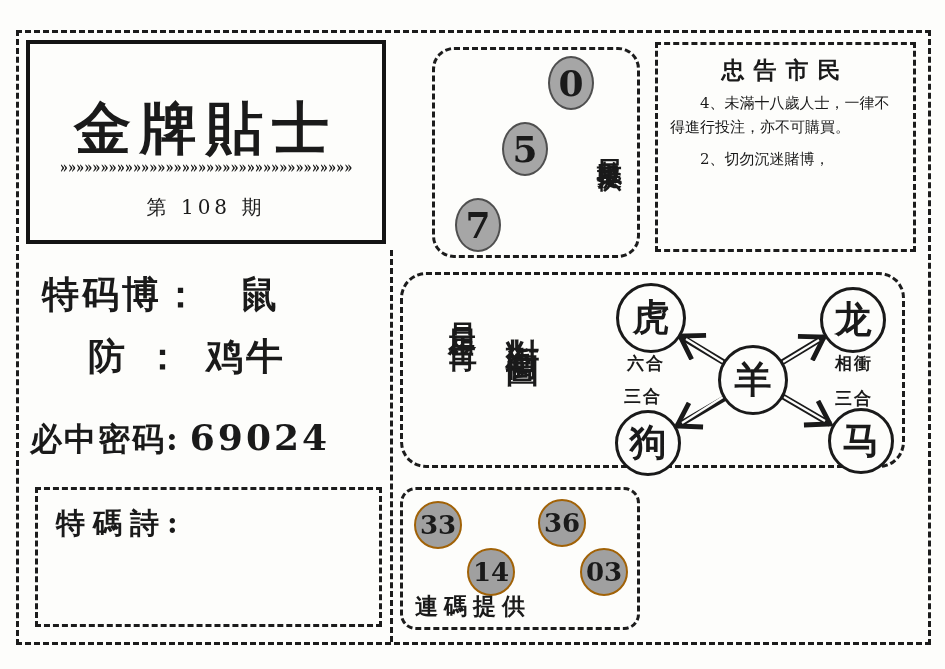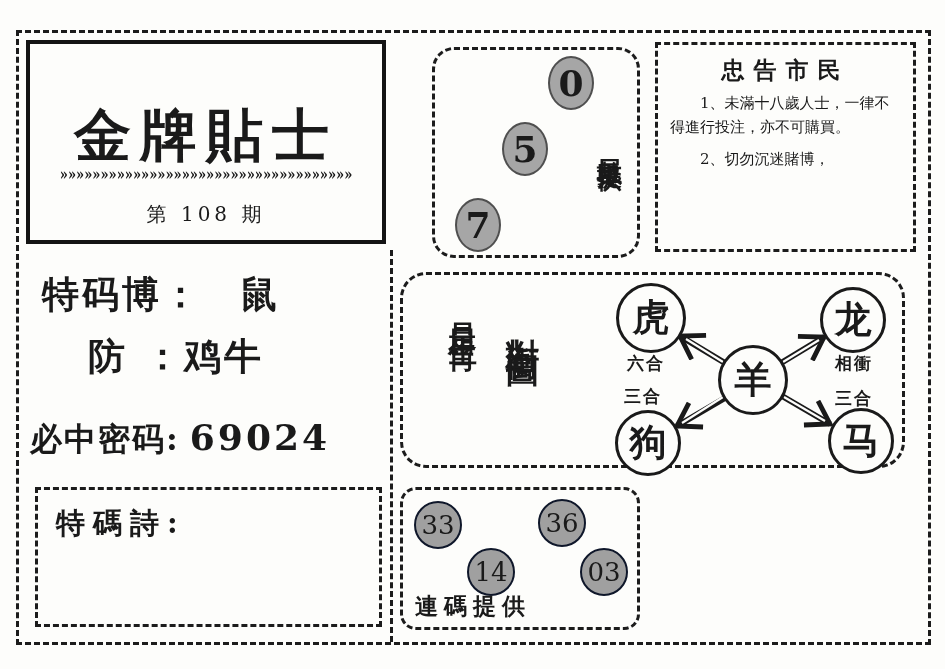--- a/index.html
+++ b/index.html
@@ -8,35 +8,35 @@
   .abs{position:absolute;}
   .dashed{border:3px dashed #1c1c1c;}
   .rounded{border-radius:22px;}
 
   
   .outer-frame{left:16px;top:30px;width:909px;height:609px;border:3px dashed #1c1c1c;}
 
   
   .title-box{left:26px;top:40px;width:360px;height:204px;border:4px solid #141414;
              display:flex;flex-direction:column;justify-content:flex-end;align-items:center;
-             padding-bottom:12px;box-sizing:border-box;background:#fdfdfb;}
+             padding-bottom:19px;box-sizing:border-box;background:#fdfdfb;}
   .main-title{font-size:57px;font-weight:bold;letter-spacing:9px;white-space:nowrap;line-height:1.05;}
   .arrow-row{font-size:13px;font-weight:bold;letter-spacing:0px;line-height:1;margin-top:2px;
              transform:scaleY(1.35);white-space:nowrap;overflow:hidden;max-width:344px;}
   .issue{font-size:20px;margin-top:21px;letter-spacing:4px;}
 
   
   .left-divider{left:390px;top:250px;width:0;height:392px;border-left:3px dashed #1c1c1c;}
 
   
   .pick{white-space:nowrap;font-weight:bold;}
   .pick1{left:42px;top:270px;font-size:37px;letter-spacing:3px;}
   .pick1 .val{margin-left:38px;}
   .pick2{left:88px;top:332px;font-size:37px;letter-spacing:3px;}
-  .pick2 .val{}
+  .pick2 .val{margin-left:22px;}
   .pick3{left:30px;top:416px;font-size:32px;letter-spacing:2px;}
   .pick3 .val{margin-left:10px;font-size:36px;letter-spacing:3px;}
 
   
   .tail-box{left:432px;top:47px;width:202px;height:205px;background:#fdfdfb;}
   .oval{position:absolute;width:42px;height:50px;border-radius:50%;background:#a6a6a6;
         border:2px solid #4f4f4f;display:flex;align-items:center;justify-content:center;
         font-size:36px;font-weight:bold;}
   .vtext{writing-mode:vertical-rl;text-orientation:upright;}
   .tail-label{position:absolute;left:158px;top:88px;font-size:25px;font-weight:bold;letter-spacing:3px;}
@@ -63,22 +63,22 @@
   .z-svg{position:absolute;left:0;top:0;z-index:1;}
 
   
   .poem-box{left:35px;top:487px;width:341px;height:134px;}
   .poem-label{position:absolute;left:18px;top:14px;font-size:29px;font-weight:bold;letter-spacing:8px;}
   .poem-line{position:absolute;left:10px;top:62px;font-size:41px;font-weight:bold;letter-spacing:2px;white-space:nowrap;}
 
   
   .pairs-box{left:400px;top:487px;width:234px;height:137px;border-radius:16px;}
   .gcircle{position:absolute;width:44px;height:44px;border-radius:50%;background:#a0a0a0;
-           border:2px solid #0f172a;display:flex;align-items:center;justify-content:center;
-           font-size:26px;font-weight:normal;}
+           border:2px solid #a16207;display:flex;align-items:center;justify-content:center;
+           font-size:26px;font-weight:bold;}
   .pairs-label{position:absolute;left:12px;top:101px;font-size:23px;font-weight:bold;letter-spacing:6px;}
 
   
   .extra-box{left:657px;top:490px;width:247px;height:126px;}
 </style>
 </head>
 <body>
 
 <div class="page">
 
@@ -104,21 +104,21 @@
 
   <div class="abs dashed rounded tail-box">
     <div class="oval" style="left:113px;top:6px;">0</div>
     <div class="oval" style="left:67px;top:72px;">5</div>
     <div class="oval" style="left:20px;top:148px;">7</div>
     <div class="tail-label vtext">尾數提供</div>
   </div>
 
   <div class="abs dashed advice-box">
     <div class="advice-title">忠告市民</div>
-    <p>1、未滿十八歲人士，一律不得進行投注，亦不可購買。</p>
+    <p>4、未滿十八歲人士，一律不得進行投注，亦不可購買。</p>
     <p>2、切勿沉迷賭博，</p>
   </div>
 
   <div class="abs dashed zodiac-box">
     <div class="z-side vtext">是日生肖</div>
     <div class="z-chart vtext">對衝圖</div>
 
     <svg class="z-svg" width="499" height="190" viewBox="0 0 499 190">
       <defs>
         <marker id="ah" viewBox="-12 -8 14 16" refX="0" refY="0" markerWidth="28" markerHeight="32" orient="auto" markerUnits="userSpaceOnUse">

